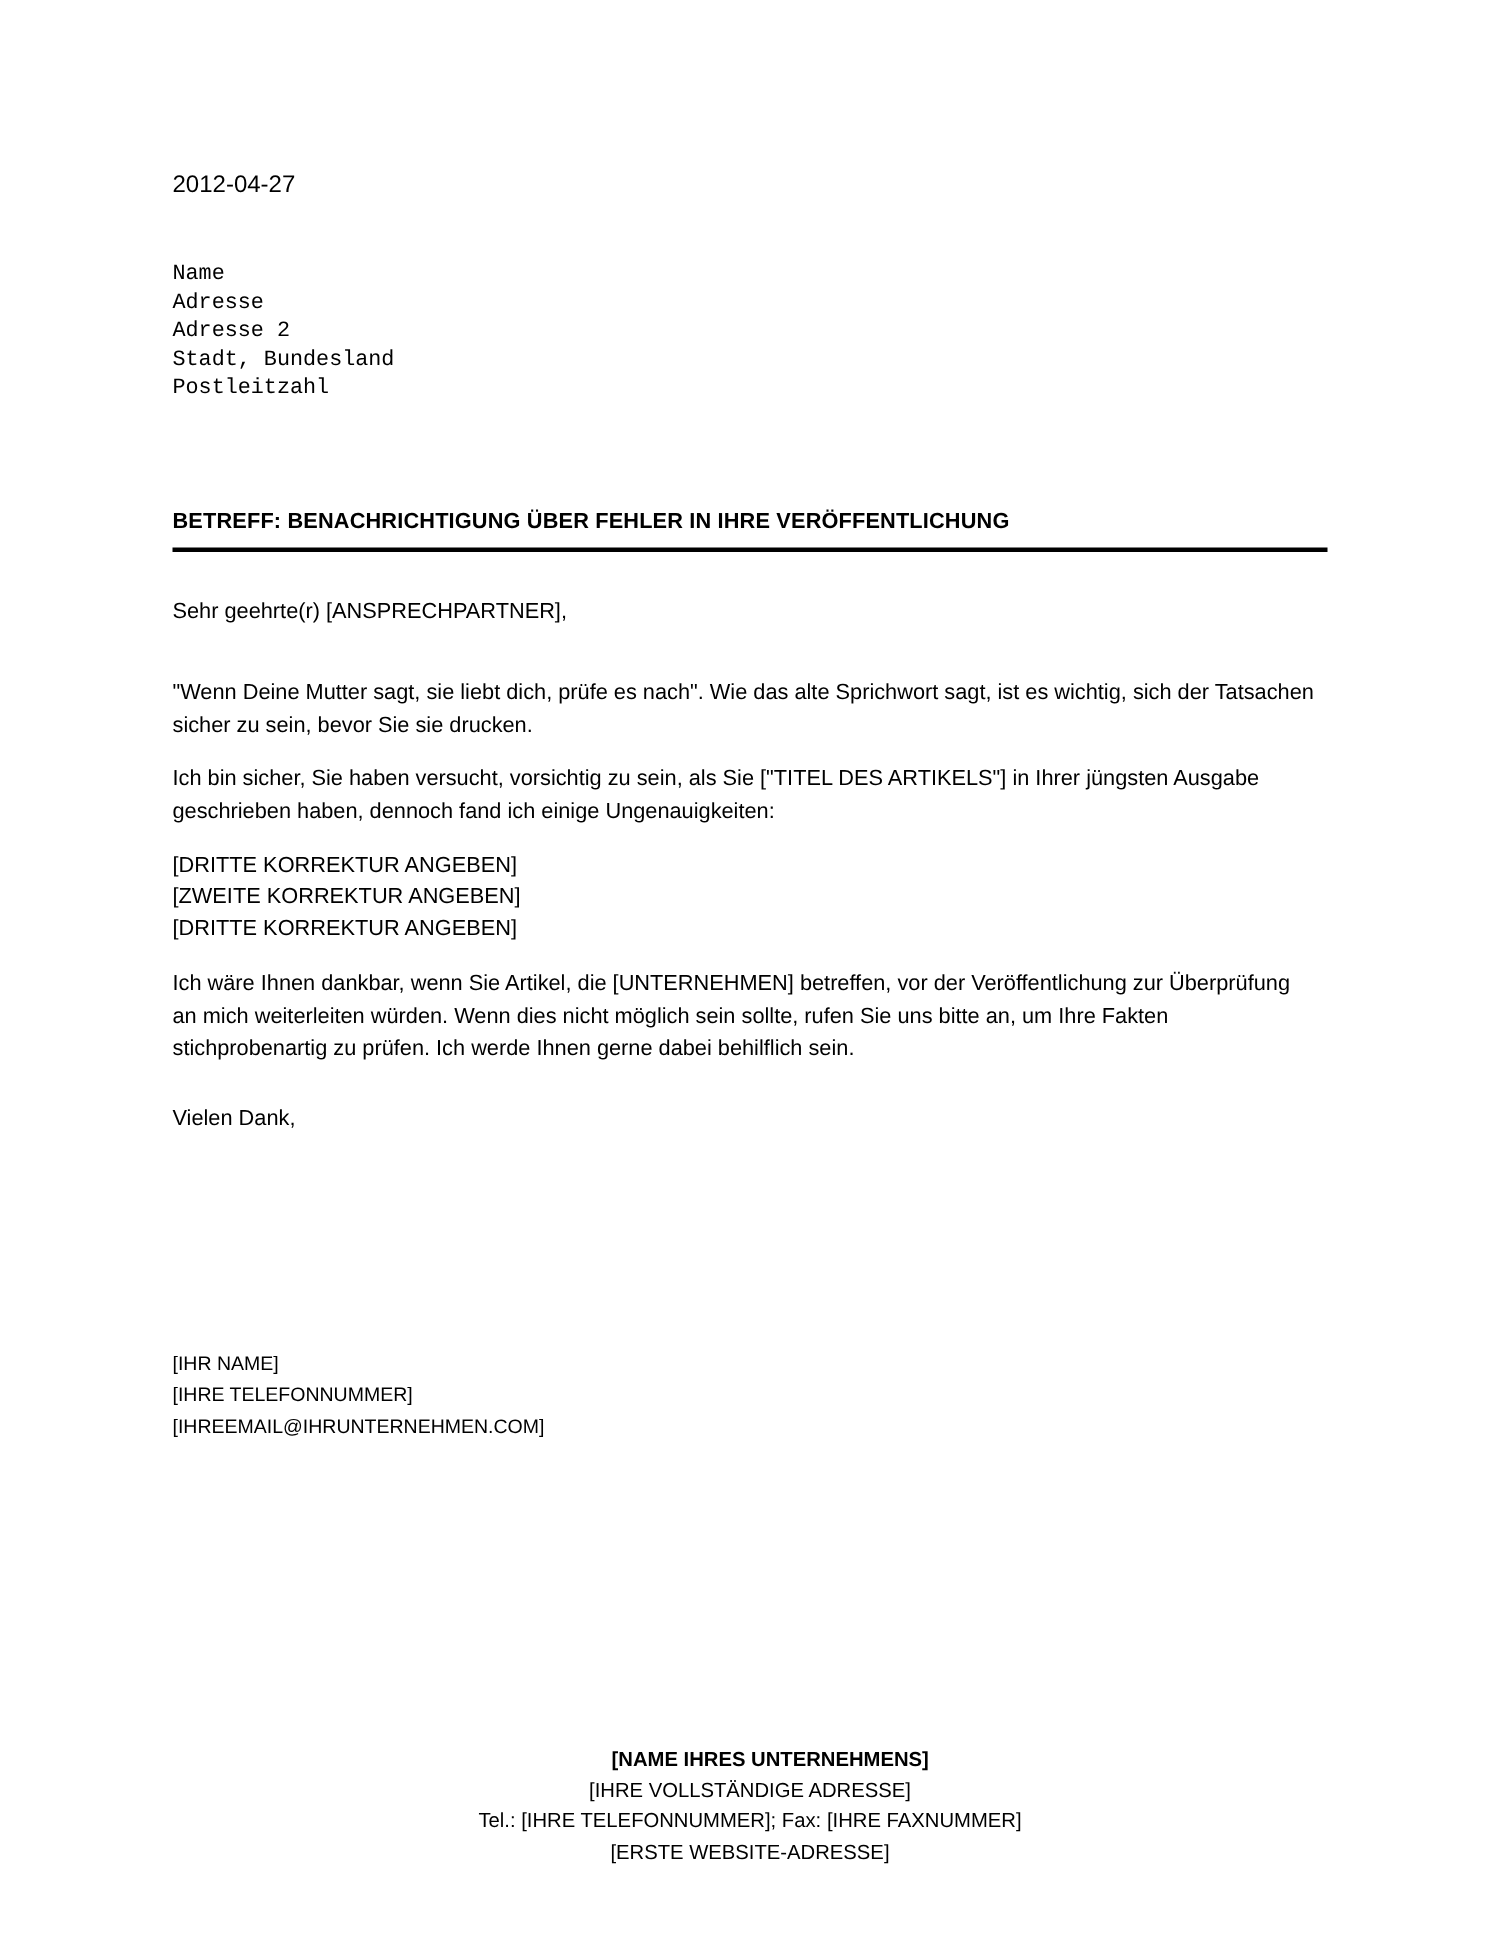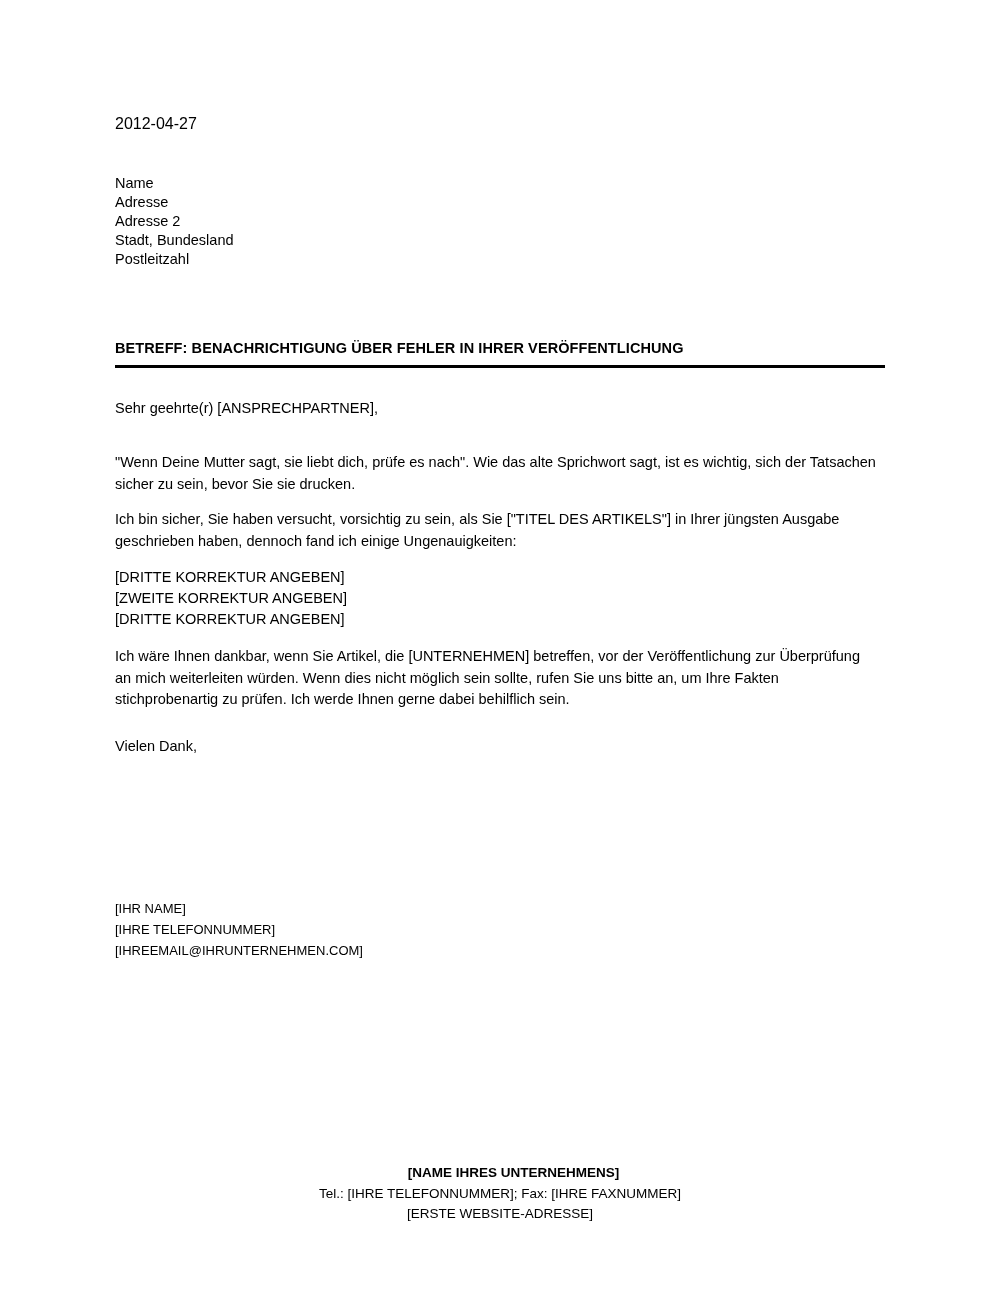--- a/index.html
+++ b/index.html
@@ -25,20 +25,21 @@
     font-size: 16px;
     line-height: 18px;
     white-space: pre;
   }
   .recipient {
     position: absolute;
     left: 115px;
     top: 174px;
     font-size: 14.5px;
     line-height: 19px;
+    font-family: Liberation Mono, monospace;
   }
   .recipient div {
     white-space: pre;
   }
   .subject {
     position: absolute;
     left: 115px;
     top: 340px;
     width: 770px;
     font-size: 14.5px;
@@ -123,21 +124,21 @@
   <div class="date">2012-04-27</div>
 
   <div class="recipient">
     <div>Name</div>
     <div>Adresse</div>
     <div>Adresse 2</div>
     <div>Stadt, Bundesland</div>
     <div>Postleitzahl</div>
   </div>
 
-  <div class="subject">BETREFF: BENACHRICHTIGUNG ÜBER FEHLER IN IHRER VERÖFFENTLICHUNG</div>
+  <div class="subject">BETREFF: BENACHRICHTIGUNG ÜBER FEHLER IN IHRE VERÖFFENTLICHUNG</div>
   <div class="subject-rule"></div>
 
   <div class="salutation">Sehr geehrte(r) [ANSPRECHPARTNER],</div>
 
   <div class="para p1">"Wenn Deine Mutter sagt, sie liebt dich, prüfe es nach". Wie das alte Sprichwort sagt, ist es wichtig, sich der Tatsachen sicher zu sein, bevor Sie sie drucken.</div>
 
   <div class="para p2">Ich bin sicher, Sie haben versucht, vorsichtig zu sein, als Sie ["TITEL DES ARTIKELS"] in Ihrer jüngsten Ausgabe geschrieben haben, dennoch fand ich einige Ungenauigkeiten:</div>
 
   <div class="corrections">
     <div>[DRITTE KORREKTUR ANGEBEN]</div>
@@ -150,17 +151,18 @@
   <div class="closing">Vielen Dank,</div>
 
   <div class="signature">
     <div>[IHR NAME]</div>
     <div>[IHRE TELEFONNUMMER]</div>
     <div>[IHREEMAIL@IHRUNTERNEHMEN.COM]</div>
   </div>
 
   <div class="footer">
     <div class="company">[NAME IHRES UNTERNEHMENS]</div>
+    <div>[IHRE VOLLSTÄNDIGE ADRESSE]</div>
     <div>Tel.: [IHRE TELEFONNUMMER]; Fax: [IHRE FAXNUMMER]</div>
     <div>[ERSTE WEBSITE-ADRESSE]</div>
   </div>
 
 </div>
 
 </body></html>

